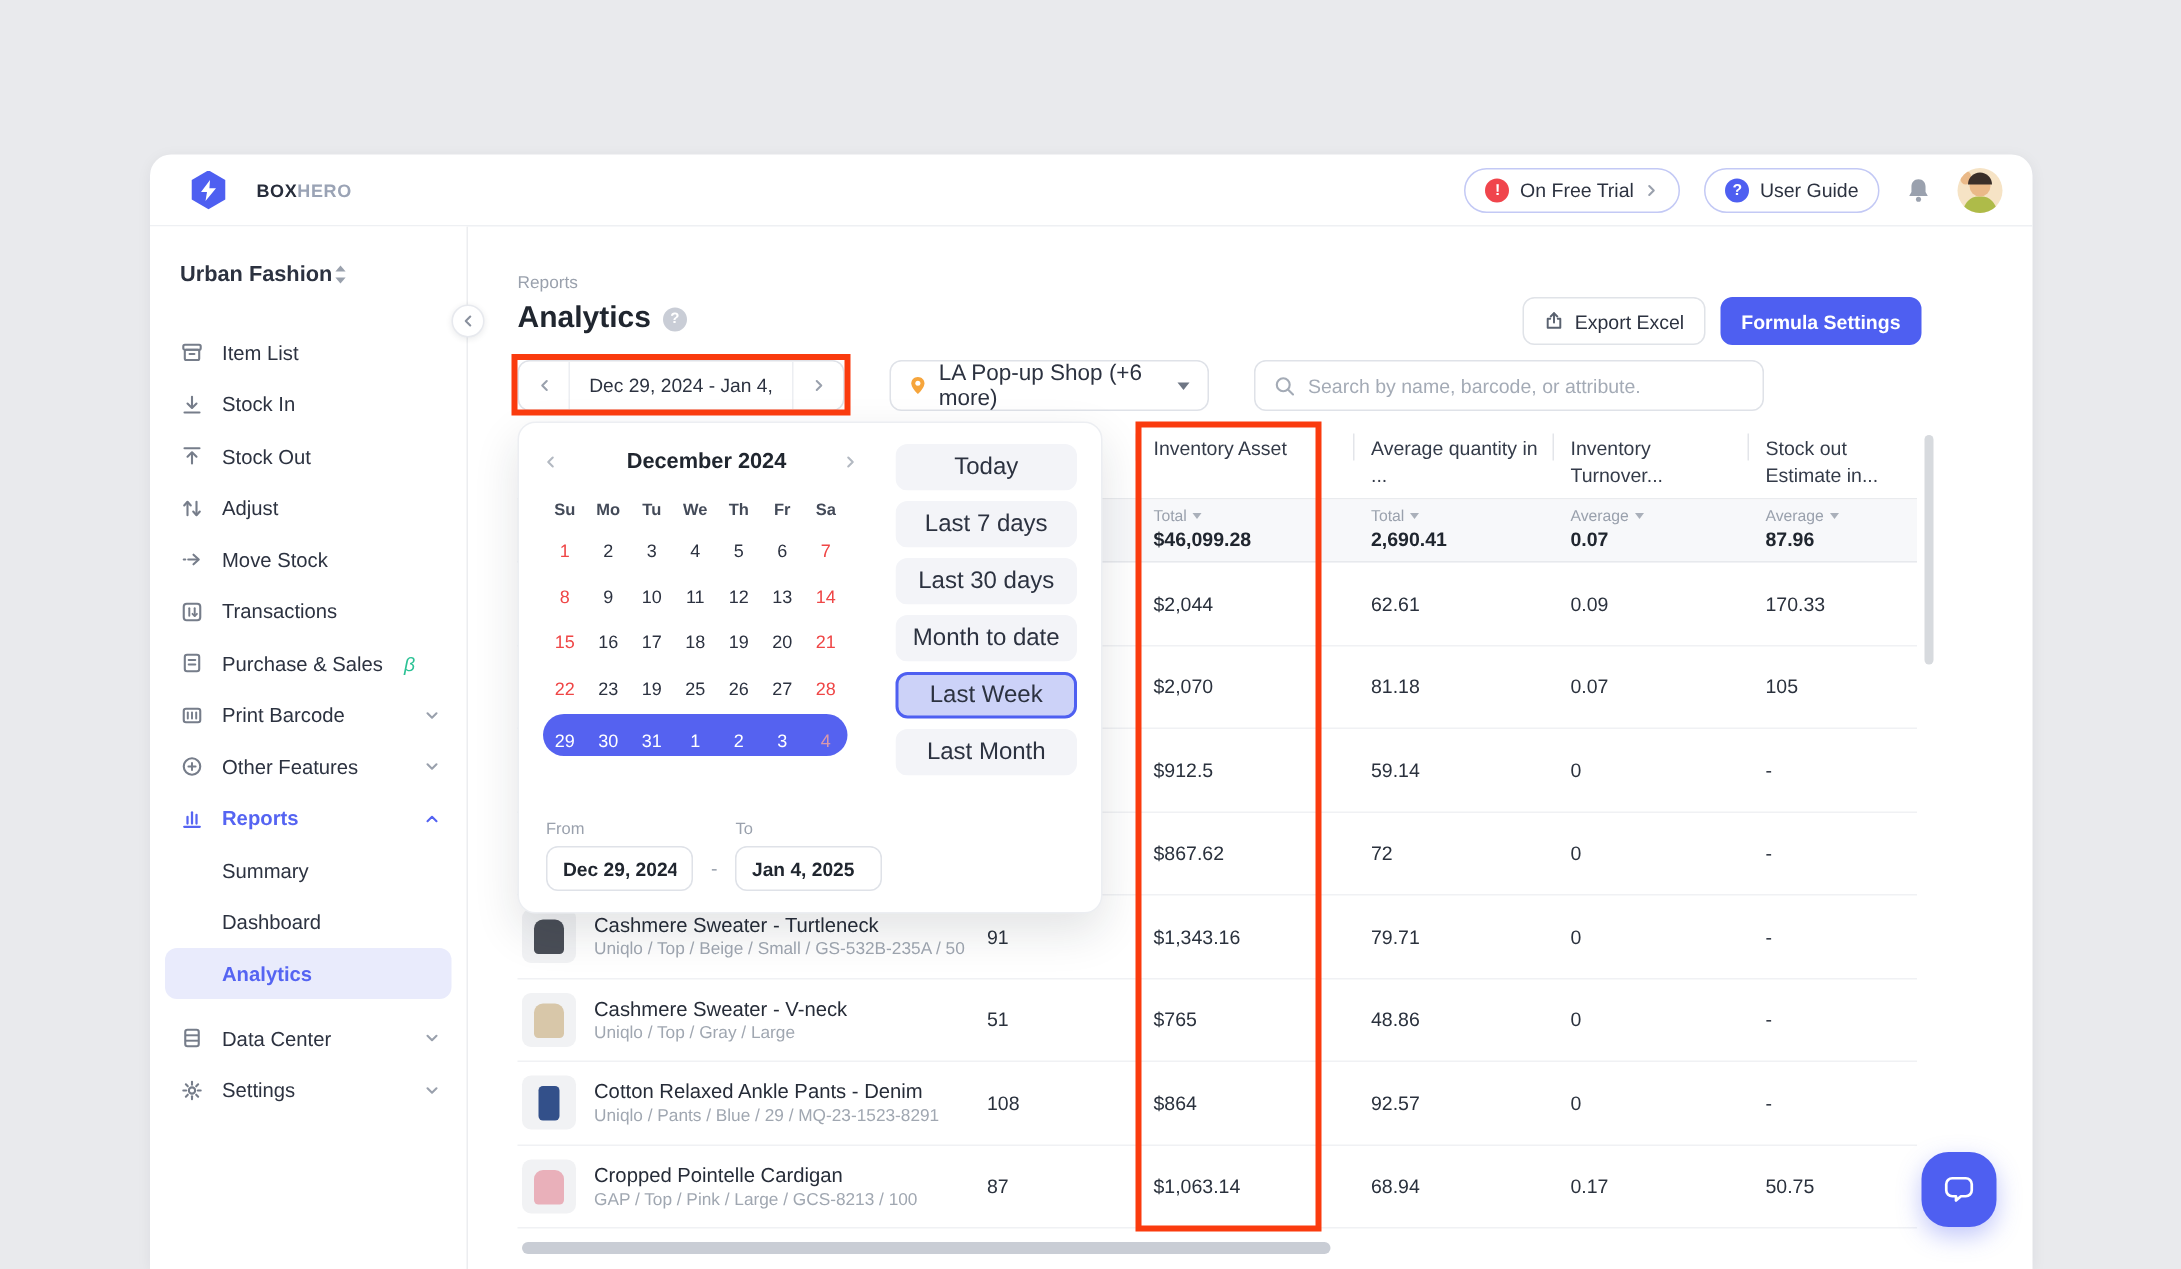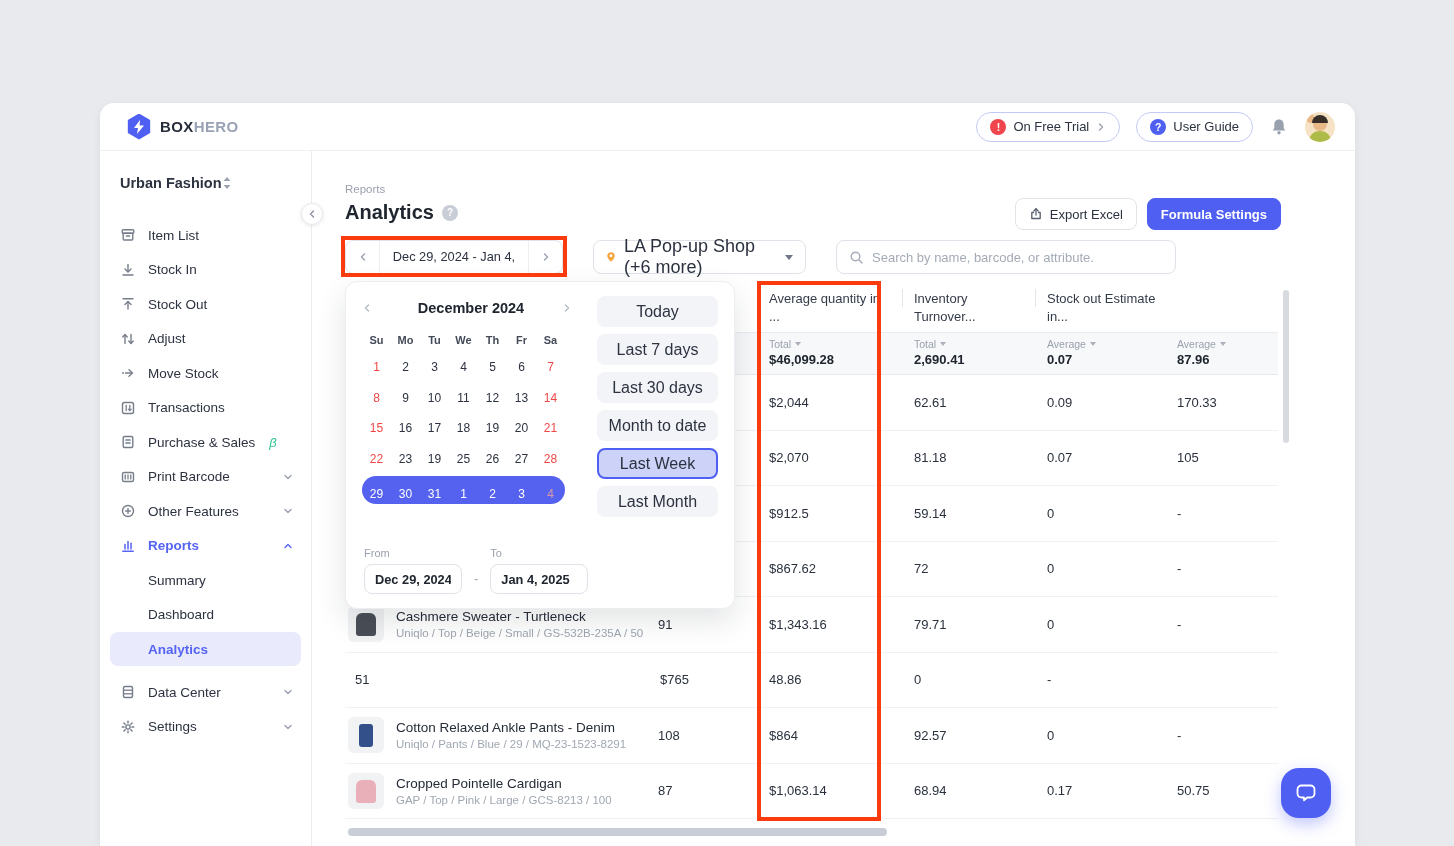--- a/index.html
+++ b/index.html
@@ -16,21 +16,21 @@
     background:#ffffff; border-radius:14px 14px 0 0;
     box-shadow:0 2px 10px rgba(30,35,50,.06);
   }
   
   .topbar { height:48px; display:flex; align-items:center; padding:0 20px 0 26px;
             border-bottom:1px solid #eef0f3; }
   .logo { display:flex; align-items:center; gap:8px; cursor:pointer; }
   .logo-hex { width:26px; height:26px; background:#4e5ff1;
     clip-path:polygon(50% 0,93% 25%,93% 75%,50% 100%,7% 75%,7% 25%);
     display:flex; align-items:center; justify-content:center; }
-  .logo-text { font-size:15px; letter-spacing:.4px; }
+  .logo-text { font-size:12px; letter-spacing:.4px;margin-left:11px; }
   .logo-text .b { font-weight:800; color:#262c3a; }
   .logo-text .h { font-weight:700; color:#9aa3b5; }
   .topbar-right { margin-left:auto; display:flex; align-items:center; gap:16px; }
   .pill { border:1px solid #c3c9f5; border-radius:16px; height:30px; padding:0 13px;
           display:flex; align-items:center; gap:7px; font-size:13px; color:#2c3240;
           background:#fff; cursor:pointer; }
   .badge-circle { width:16px; height:16px; border-radius:50%; color:#fff; font-size:10.5px;
           font-weight:700; display:flex; align-items:center; justify-content:center; }
   .badge-red { background:#f0454c; } .badge-blue { background:#4e5ff1; }
   .avatar { width:30px; height:30px; border-radius:50%; background:#f6e3c5; position:relative; overflow:hidden; cursor:pointer; }
@@ -73,21 +73,21 @@
   .btn-primary { background:#4e5ff1; border:1px solid #4e5ff1; color:#fff; font-weight:700; }
   
   .date-control { position:absolute; left:33px; top:89px; width:218px; height:34px; background:#fff;
                   border:1px solid #dfe2e8; border-radius:8px; display:flex; align-items:center; overflow:hidden; }
   .date-nav { width:33px; height:100%; display:flex; align-items:center; justify-content:center;
               color:#9aa1ad; cursor:pointer; }
   .date-label { flex:1; text-align:center; font-size:12.8px; color:#2c3240; border-left:1px solid #eceef2;
                 border-right:1px solid #eceef2; height:100%; line-height:32px; cursor:pointer; }
   .loc-control { position:absolute; left:281px; top:89px; width:213px; height:34px; background:#fff;
                  border:1px solid #dfe2e8; border-radius:8px; display:flex; align-items:center;
-                 gap:8px; padding:0 12px; font-size:18px; cursor:pointer; }
+                 gap:8px; padding:0 12px; font-size:15px; cursor:pointer; }
   .caret-down { width:0; height:0; border-left:4.5px solid transparent; border-right:4.5px solid transparent;
                 border-top:5.5px solid #6e7684; margin-left:auto; }
   .search-box { position:absolute; left:524px; top:89px; width:340px; height:34px; background:#fff;
                 border:1px solid #dfe2e8; border-radius:8px; display:flex; align-items:center; gap:8px; padding:0 12px; }
   .search-box input { border:none; outline:none; flex:1; font-size:13px; color:#2c3240;
                       font-family:"Liberation Sans", sans-serif; background:transparent; }
   .search-box input::placeholder { color:#a4abb6; }
   
   .table { position:absolute; left:33px; top:132px; width:933px; }
   .tgrid { display:grid; grid-template-columns:303px 109px 145px 133px 130px 113px; }
@@ -437,20 +437,21 @@
           <circle cx="6.5" cy="6.5" r="4.3" fill="none" stroke="#a4abb6" stroke-width="1.4"></circle>
           <line x1="9.8" y1="9.8" x2="13" y2="13" stroke="#a4abb6" stroke-width="1.4" stroke-linecap="round"></line>
         </svg>
       <input type="text" placeholder="Search by name, barcode, or attribute." style="">
     </div>
 
     <div class="table">
       <div class="tgrid thead">
         <div class="hc"></div>
         <div class="hc"></div>
+        <div class="hc sep">Inventory Asset</div>
         <div class="hc sep">Average quantity in ...</div>
         <div class="hc sep">Inventory Turnover...</div>
         <div class="hc sep">Stock out Estimate in...</div>
       </div>
       <div class="tgrid tsummary">
         <div class="sc"></div>
         <div class="sc"></div>
         <div class="sc">
           <div class="agg">
               <span>Total</span>
@@ -523,20 +524,29 @@
             <div class="subtxt">Uniqlo / Top / Beige / Small / GS-532B-235A / 50</div>
           </div>
         </div>
         <div class="cell qty">91</div>
         <div class="cell">$1,343.16</div>
         <div class="cell">79.71</div>
         <div class="cell">0</div>
         <div class="cell">-</div>
       </div>
       <div class="tgrid trow">
+        <div class="cell namecell">
+          <div class="thumb">
+              <div class="garment t2"></div>
+            </div>
+          <div>
+            <div class="nm">Cashmere Sweater - V-neck</div>
+            <div class="subtxt">Uniqlo / Top / Gray / Large</div>
+          </div>
+        </div>
         <div class="cell qty">51</div>
         <div class="cell">$765</div>
         <div class="cell">48.86</div>
         <div class="cell">0</div>
         <div class="cell">-</div>
       </div>
       <div class="tgrid trow">
         <div class="cell namecell">
           <div class="thumb">
               <div class="garment t3"></div>

